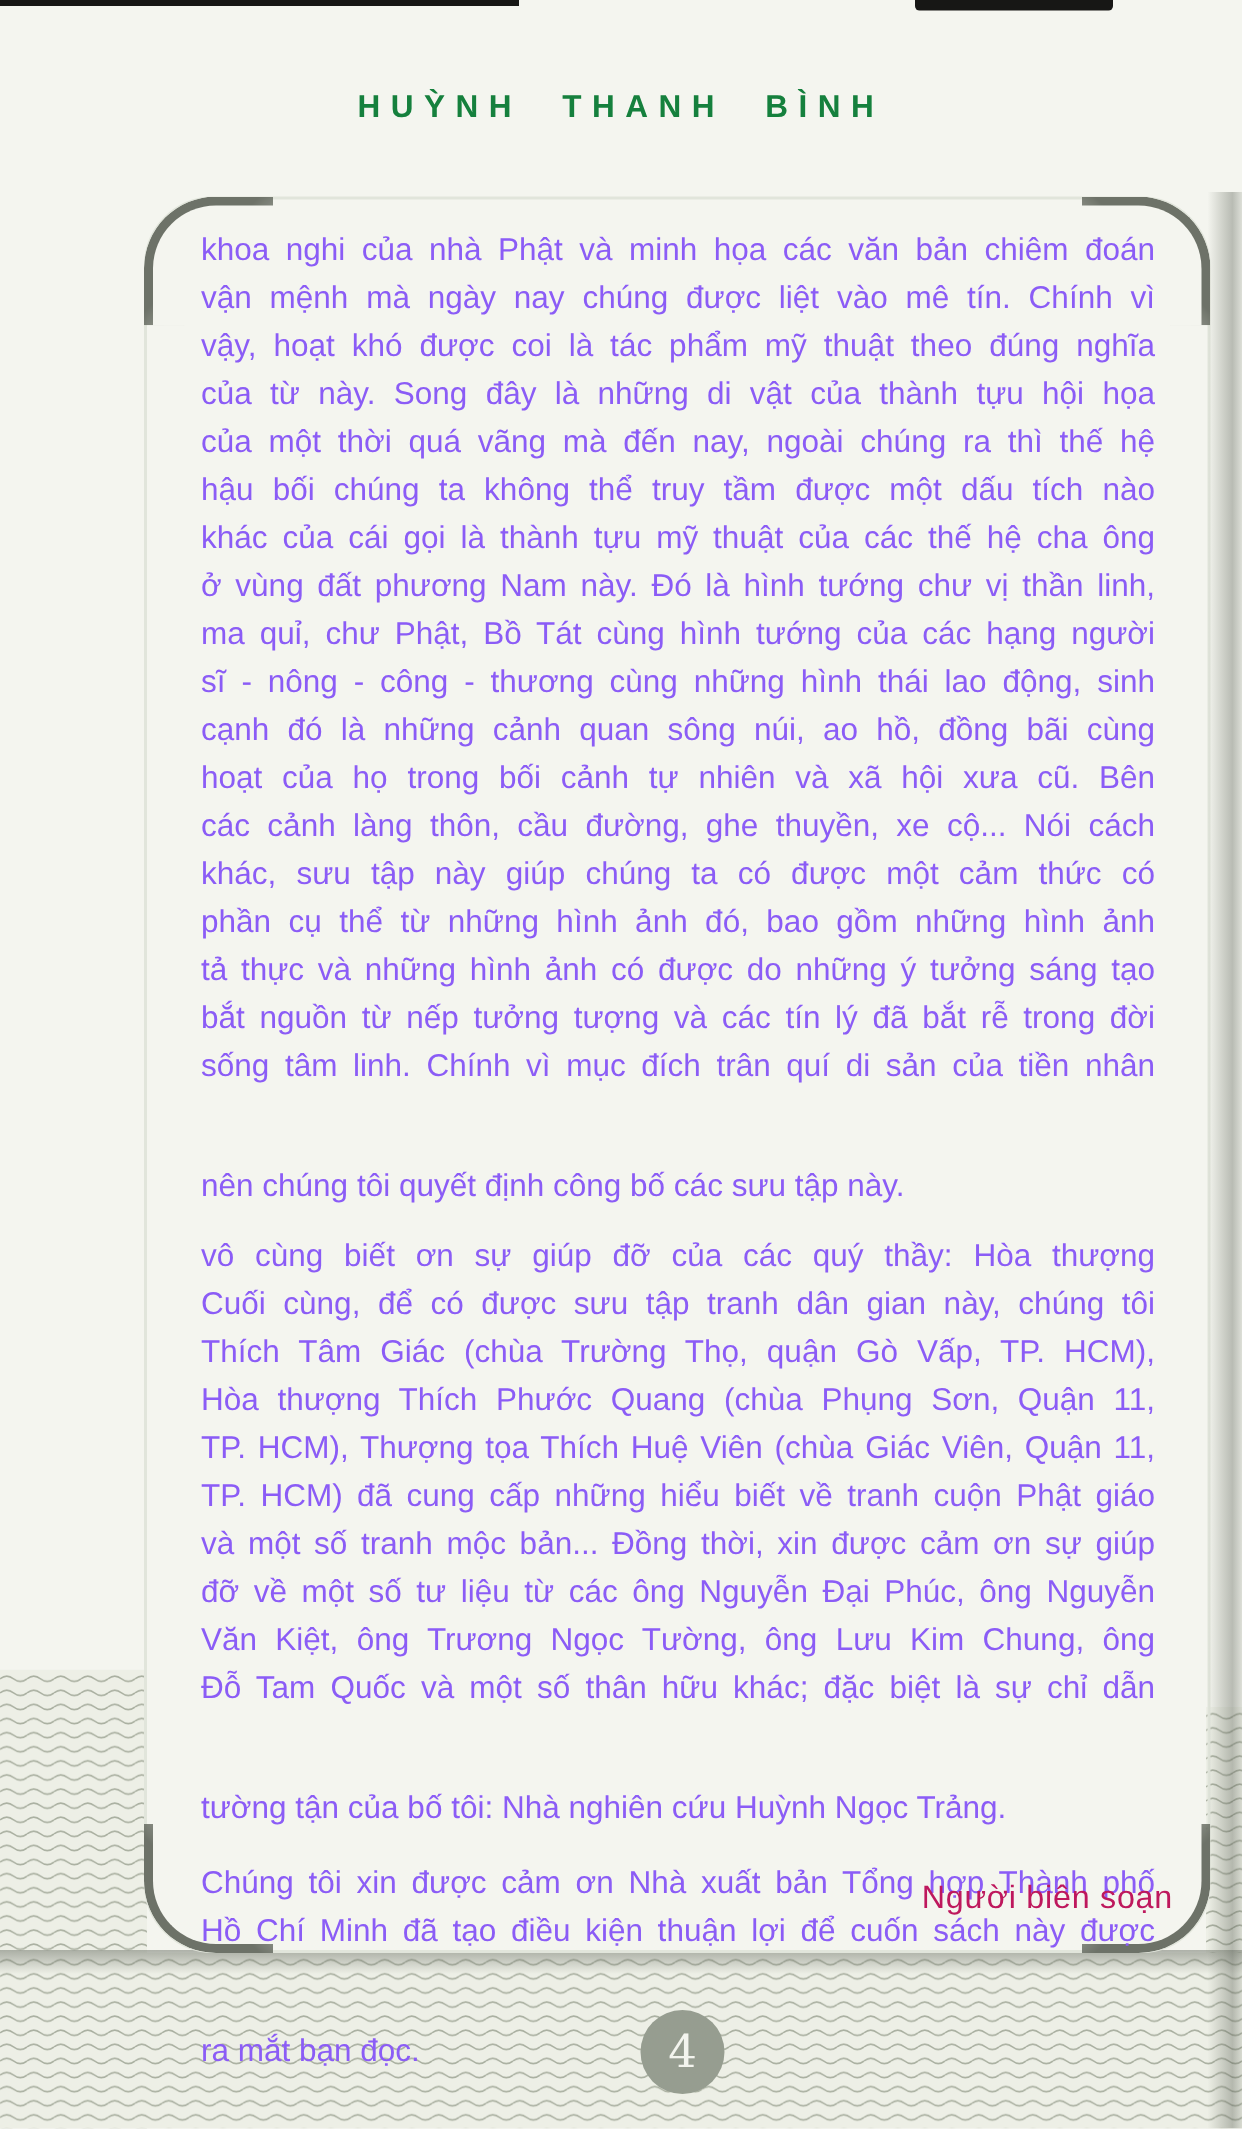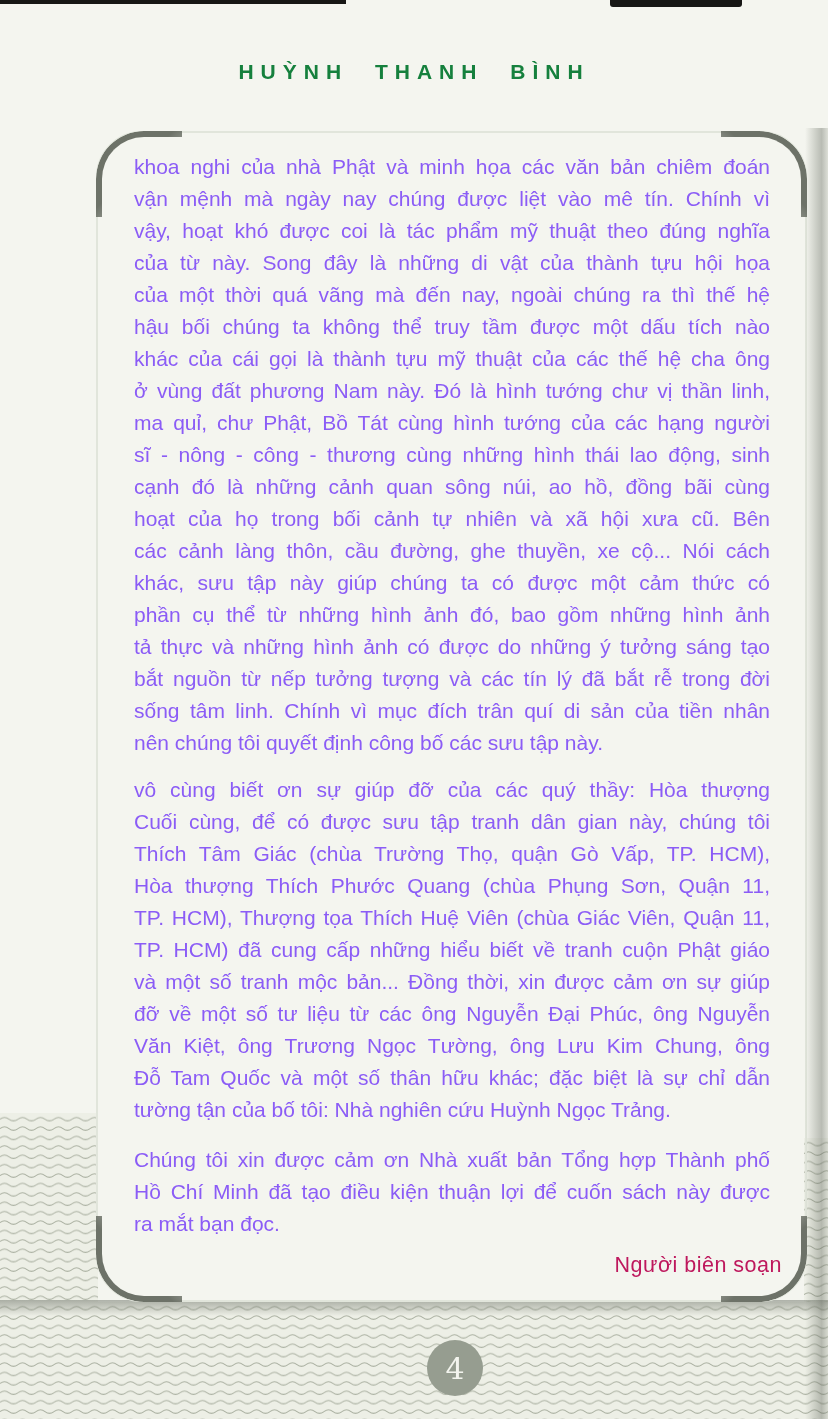--- a/index.html
+++ b/index.html
@@ -36,21 +36,21 @@
     -webkit-mask-image:linear-gradient(45deg,#000 45%,transparent 95%);mask-image:linear-gradient(45deg,#000 45%,transparent 95%);}
   .corner.br{bottom:-2px;right:-2px;border-bottom:6px solid #6d7268;border-right:6px solid #6d7268;border-bottom-right-radius:48px;
     -webkit-mask-image:linear-gradient(315deg,#000 45%,transparent 95%);mask-image:linear-gradient(315deg,#000 45%,transparent 95%);}
 
   
   .text-block{
     position:absolute;left:134px;top:151px;width:636px;
     font-size:21px;line-height:32px;color:#8b5cf6;
   }
   .para .line{text-align:justify;text-align-last:justify;}
-  .para .line.last{text-align-last:left;}
+  .para .line.last{text-align-last:left;margin-top:48px;}
   .para + .para{margin-top:15px;}
   .para:nth-child(3){margin-top:18px;}
 
   .signature{
     position:absolute;right:46px;top:1253px;
     font-size:21.5px;font-weight:400;color:#be185d;letter-spacing:.5px;
   }
 
   
   .wave{position:absolute;display:block;}

